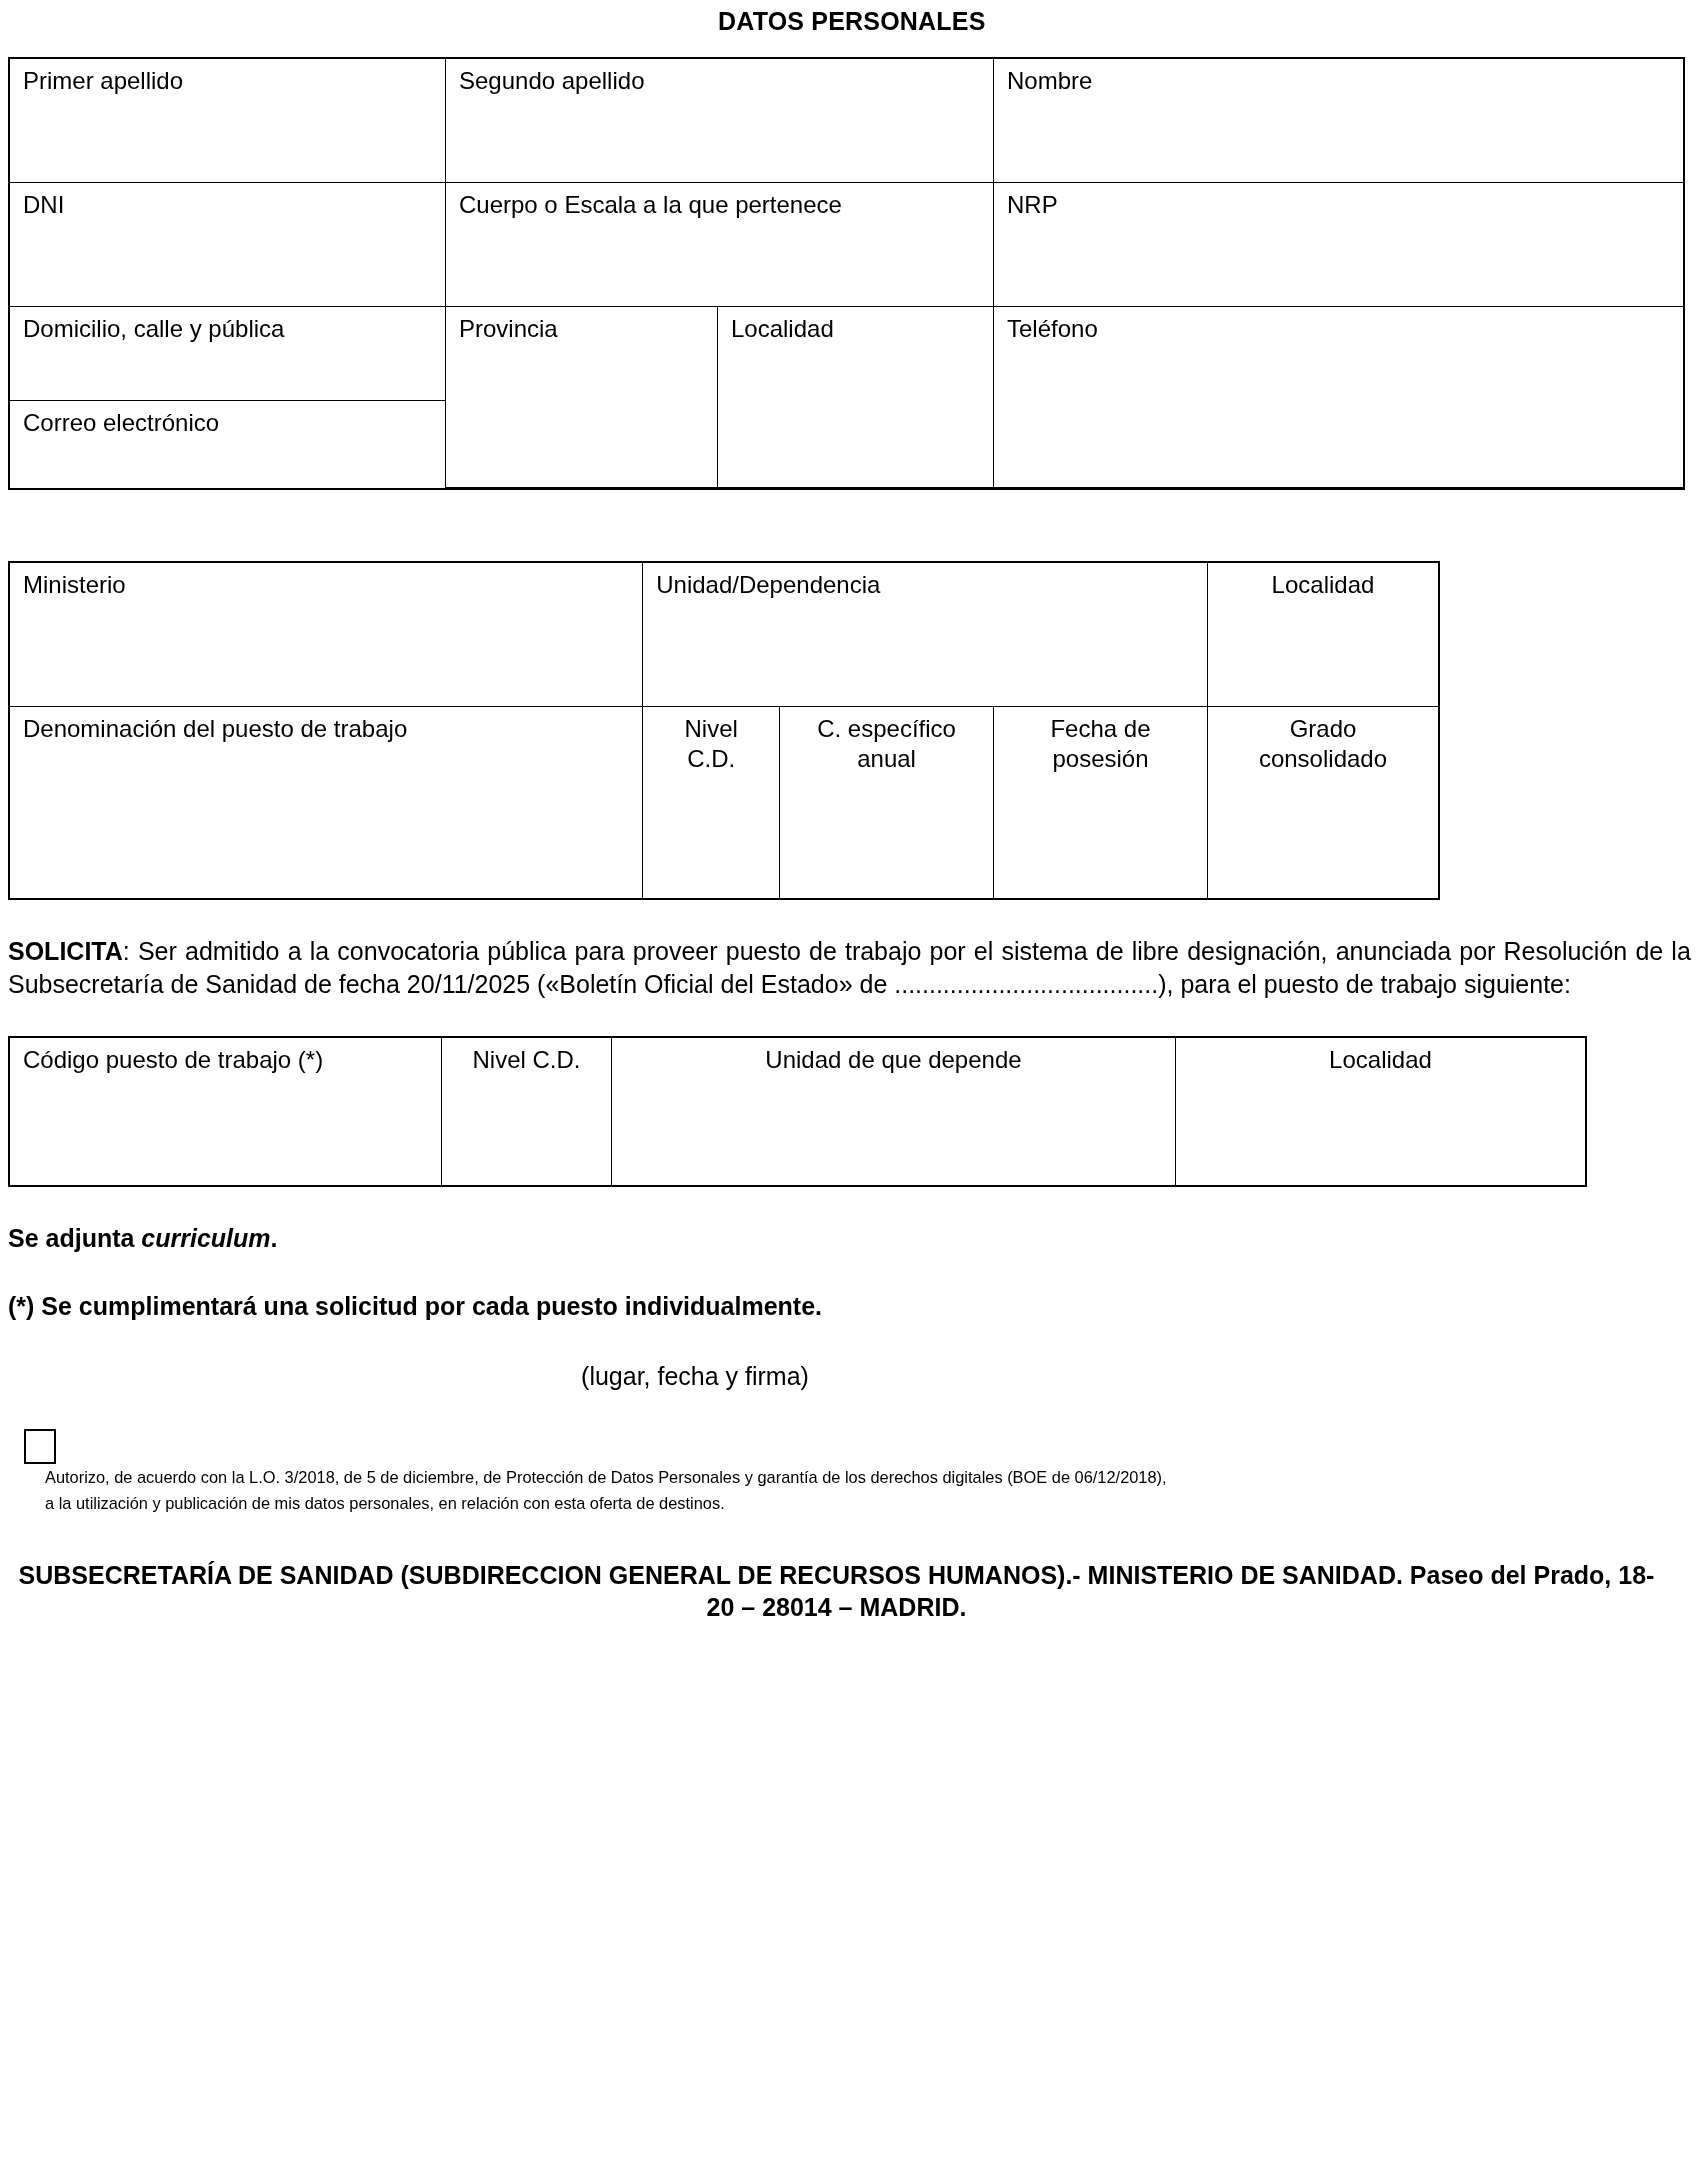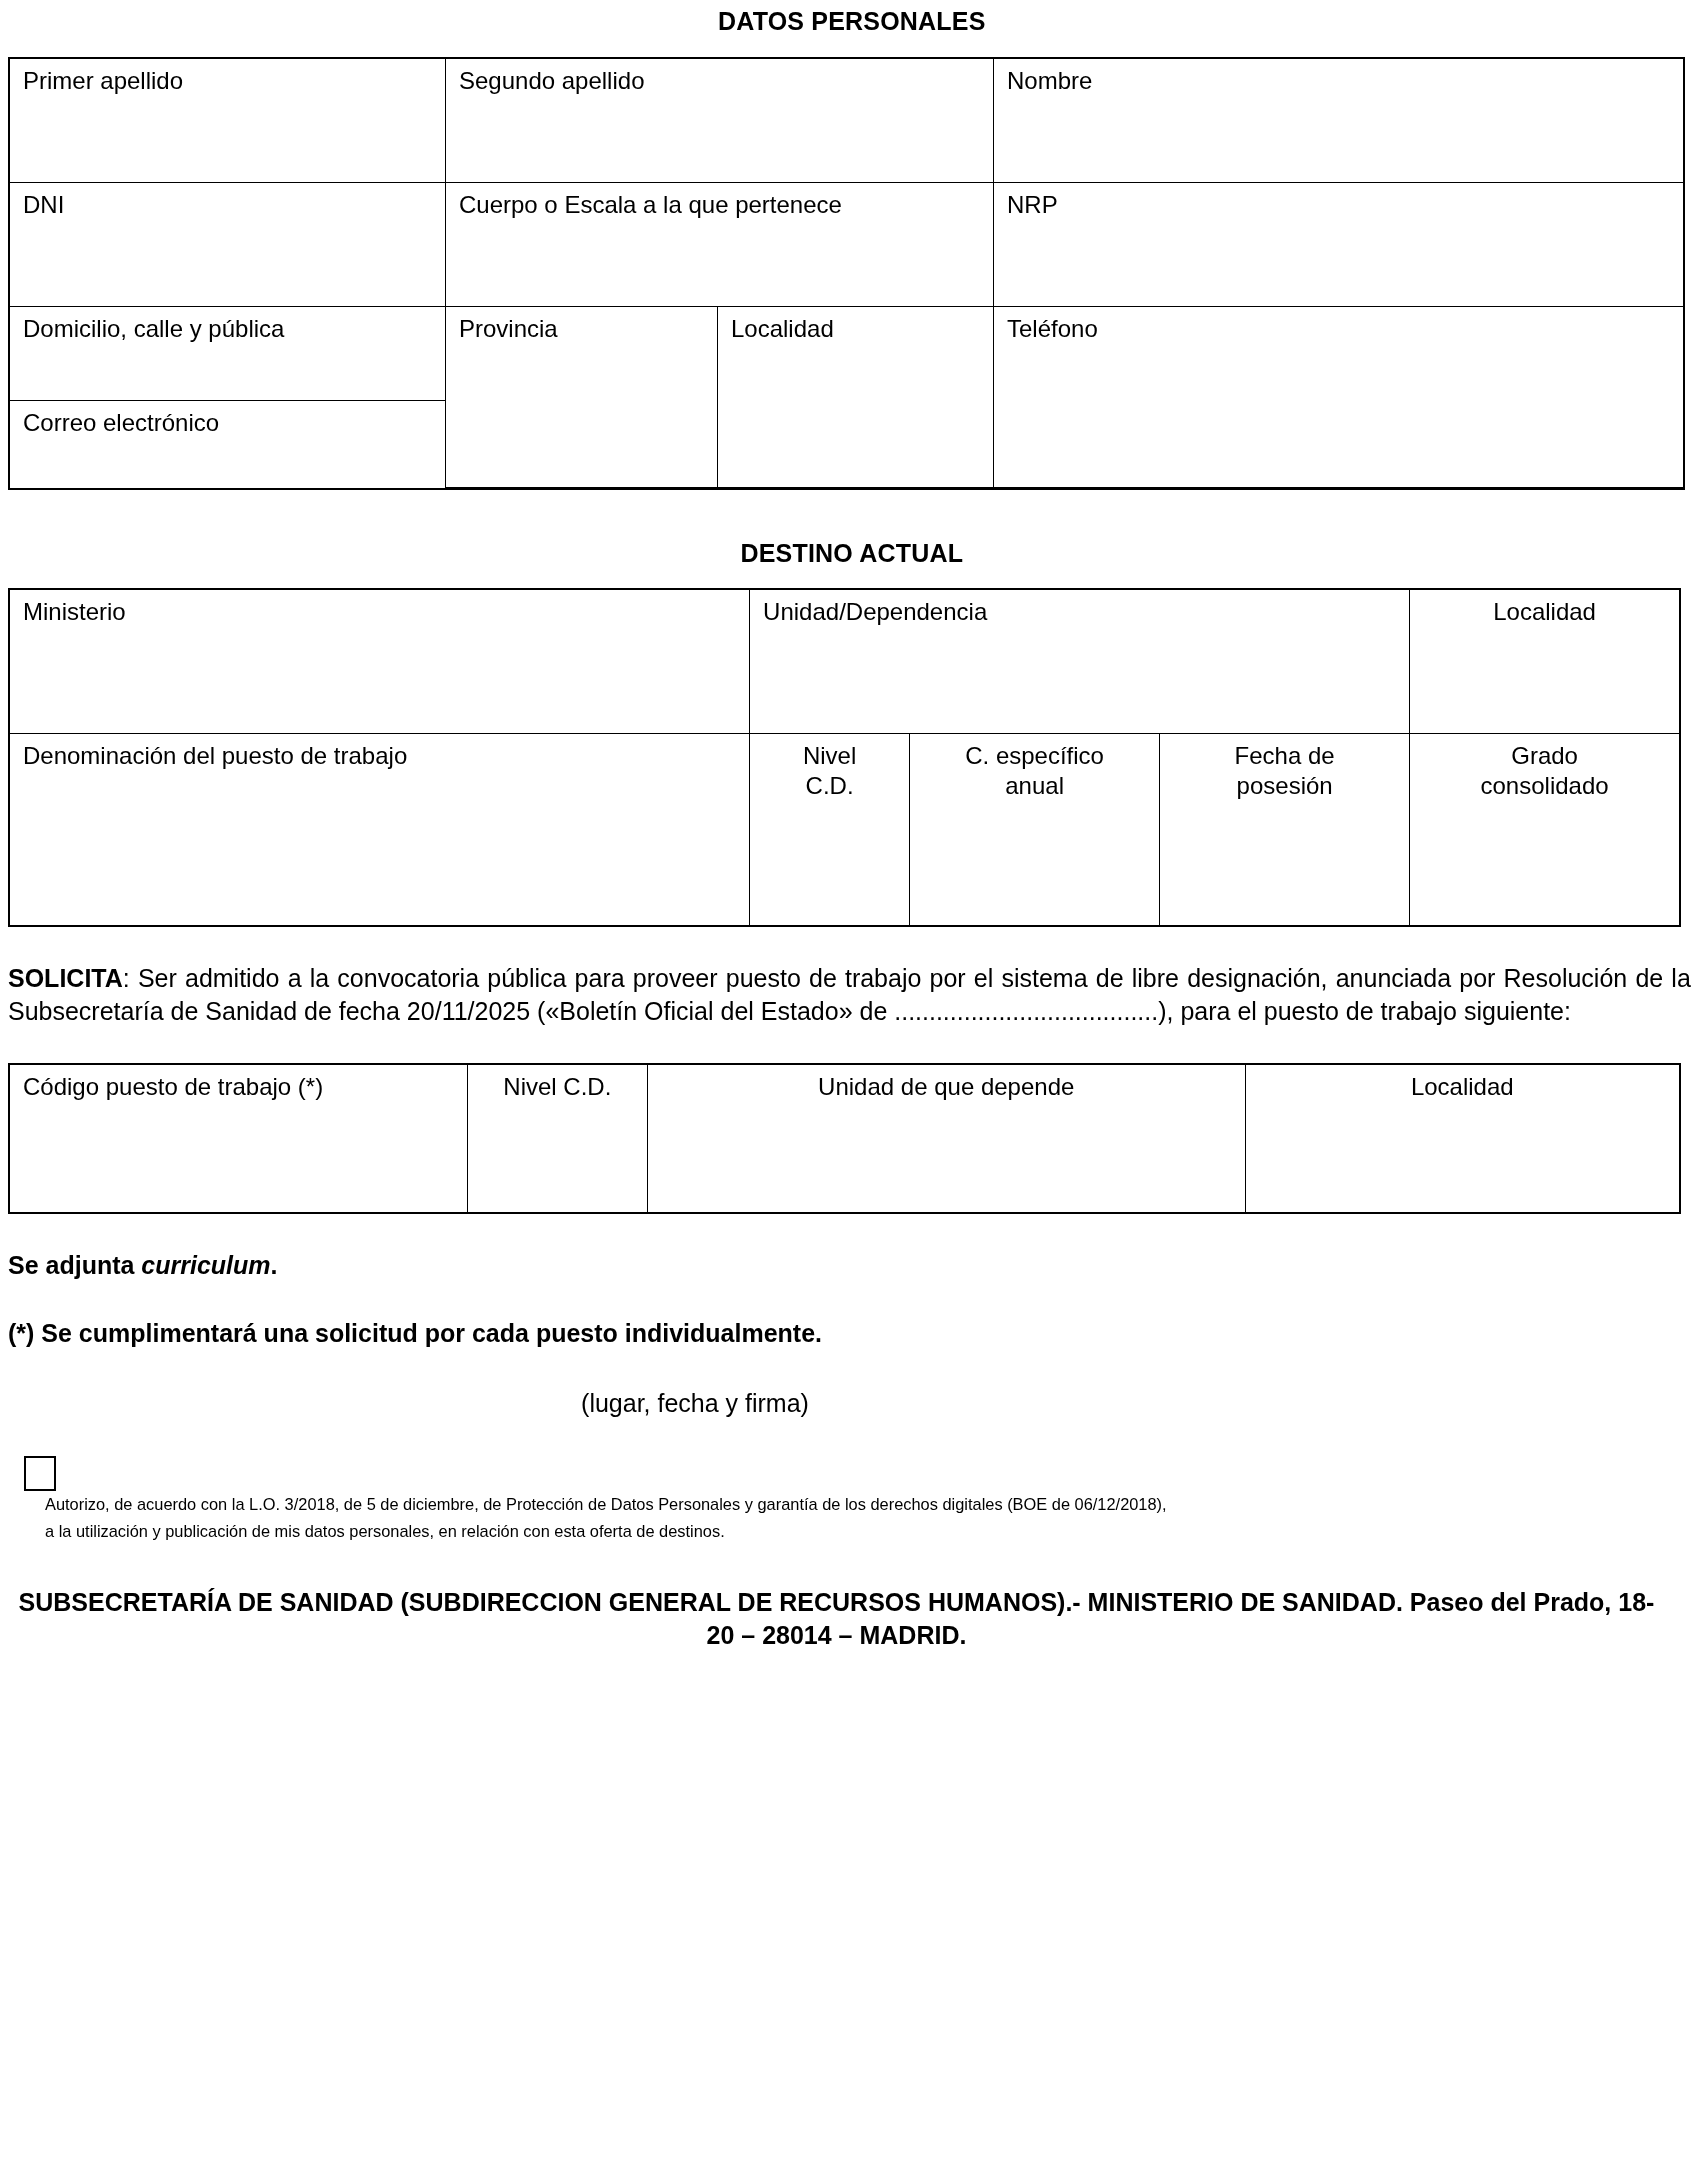--- a/index.html
+++ b/index.html
@@ -27,21 +27,21 @@
     font-size: 25px;
     font-weight: bold;
     letter-spacing: 0.2px;
     line-height: 1.1;
     margin: 0 0 0 1.6px;
     text-align: center;
   }
 
   
   .form-table {
-    width: 1673px;
+    width: 1432px;
     border-collapse: separate;
     border-spacing: 0;
     border: 2.4px double #000;
     background: #fff;
     table-layout: fixed;
     margin-left: 1.6px;
   }
   .form-table td {
     border-right: 1.6px solid #000;
     border-bottom: 1.6px solid #000;
@@ -148,21 +148,20 @@
         <td rowspan="2" class="last-col">Teléfono</td>
       </tr>
       <tr class="last-row">
         <td style="height:80px">Correo electrónico</td>
       </tr>
     </tbody>
   </table>
 
   <div class="spacer-lg"></div>
 
-  <div class="section-heading">DESTINO ACTUAL</div>
 
   <div class="spacer-sm"></div>
 
   <table class="form-table">
     <colgroup>
       <col style="width:592px">
       <col style="width:128px">
       <col style="width:200px">
       <col style="width:200px">
       <col style="width:215px">

